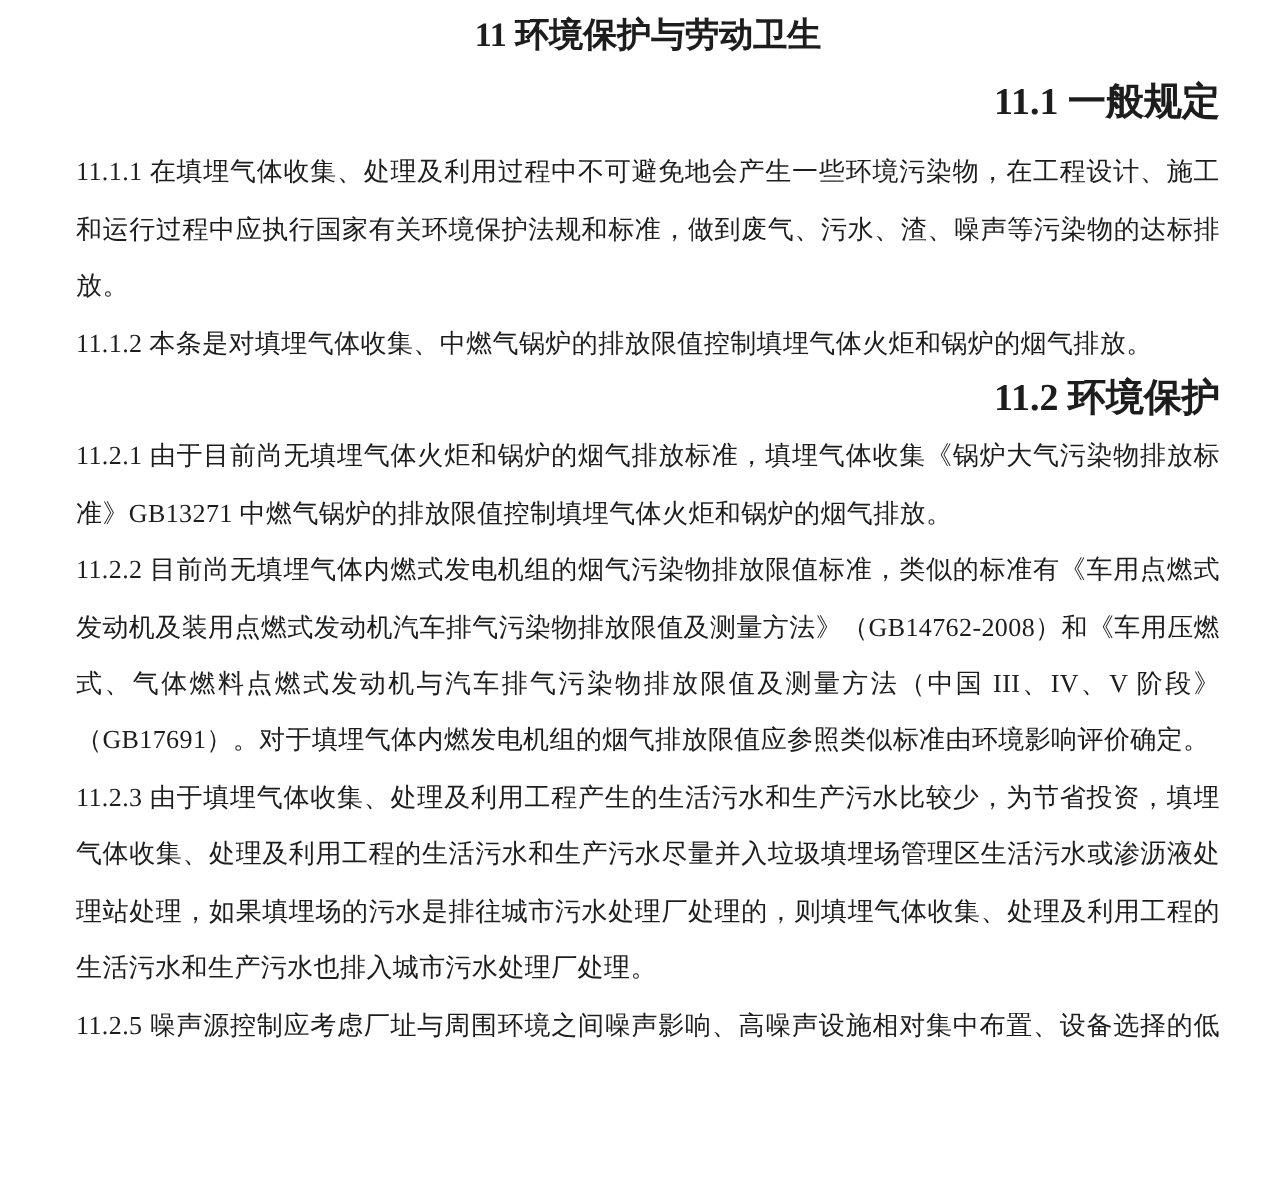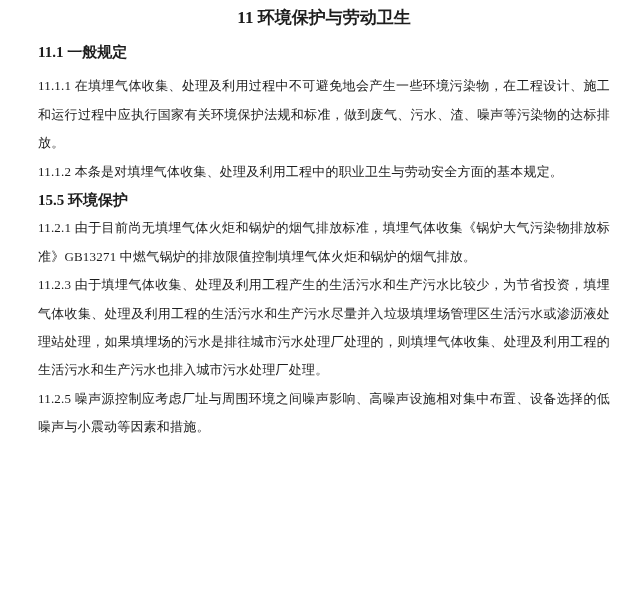--- a/index.html
+++ b/index.html
@@ -19,24 +19,24 @@
     overflow: hidden;
   }
   .chapter-title {
     font-size: 17px;
     font-weight: bold;
     line-height: 28px;
     text-align: center;
     margin: 0;
   }
   .section-heading {
-    font-size: 15px;
+    font-size: 19px;
     font-weight: bold;
     line-height: 28.4px;
-    text-align: left;
+    text-align: right;
     margin: 0;
   }
   .section-heading.first {
     margin: 6px 0;
   }
   .para {
     margin: 0;
     font-size: 13px;
     font-weight: 500;
     line-height: 28.4px;
@@ -47,24 +47,25 @@
 </head>
 <body>
 
 <div class="page">
   <h1 class="chapter-title">11 环境保护与劳动卫生</h1>
 
   <h2 class="section-heading first">11.1 一般规定</h2>
 
   <p class="para">11.1.1 在填埋气体收集、处理及利用过程中不可避免地会产生一些环境污染物，在工程设计、施工和运行过程中应执行国家有关环境保护法规和标准，做到废气、污水、渣、噪声等污染物的达标排放。</p>
 
-  <p class="para">11.1.2 本条是对填埋气体收集、处理及利用工程中的职业卫生与劳动安全方面的基本规定。</p>
+  <p class="para">11.1.2 本条是对填埋气体收集、中燃气锅炉的排放限值控制填埋气体火炬和锅炉的烟气排放。</p>
 
-  <h2 class="section-heading">15.5 环境保护</h2>
+  <h2 class="section-heading">11.2 环境保护</h2>
 
   <p class="para">11.2.1 由于目前尚无填埋气体火炬和锅炉的烟气排放标准，填埋气体收集《锅炉大气污染物排放标准》GB13271 中燃气锅炉的排放限值控制填埋气体火炬和锅炉的烟气排放。</p>
 
+  <p class="para">11.2.2 目前尚无填埋气体内燃式发电机组的烟气污染物排放限值标准，类似的标准有《车用点燃式发动机及装用点燃式发动机汽车排气污染物排放限值及测量方法》（GB14762-2008）和《车用压燃式、气体燃料点燃式发动机与汽车排气污染物排放限值及测量方法（中国 III、IV、V 阶段》（GB17691）。对于填埋气体内燃发电机组的烟气排放限值应参照类似标准由环境影响评价确定。</p>
 
   <p class="para">11.2.3 由于填埋气体收集、处理及利用工程产生的生活污水和生产污水比较少，为节省投资，填埋气体收集、处理及利用工程的生活污水和生产污水尽量并入垃圾填埋场管理区生活污水或渗沥液处理站处理，如果填埋场的污水是排往城市污水处理厂处理的，则填埋气体收集、处理及利用工程的生活污水和生产污水也排入城市污水处理厂处理。</p>
 
 
   <p class="para">11.2.5 噪声源控制应考虑厂址与周围环境之间噪声影响、高噪声设施相对集中布置、设备选择的低噪声与小震动等因素和措施。</p>
 </div>
 
 </body></html>

